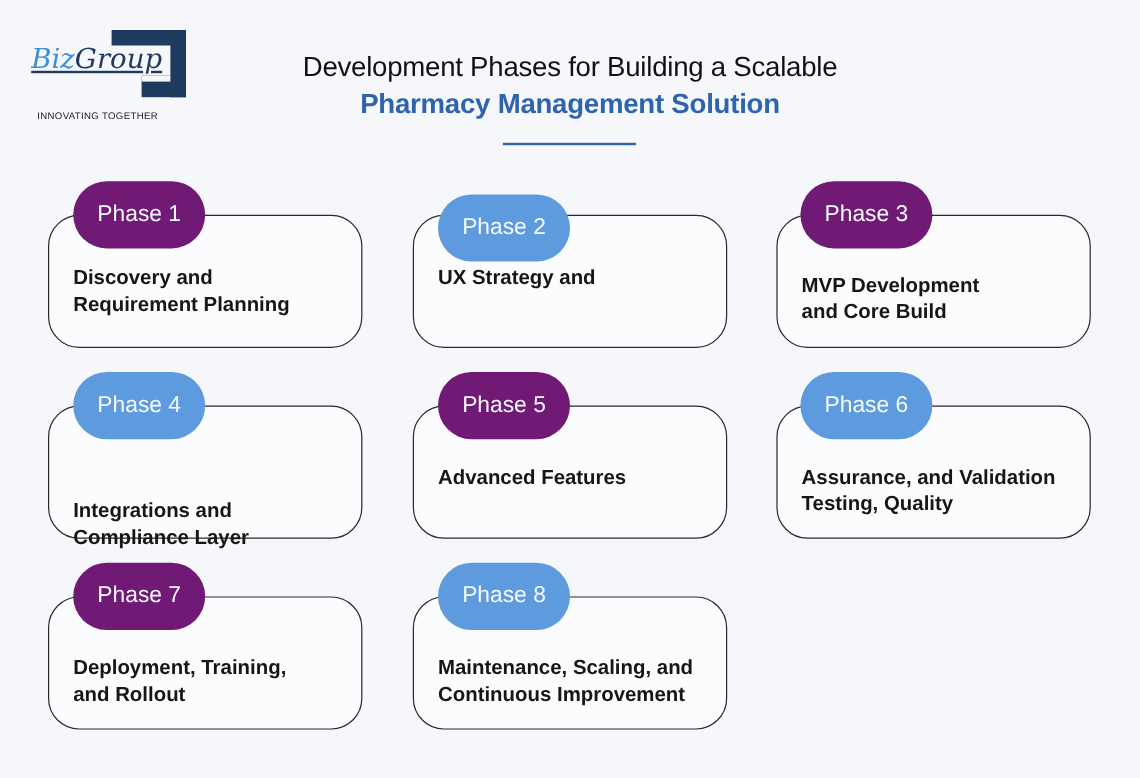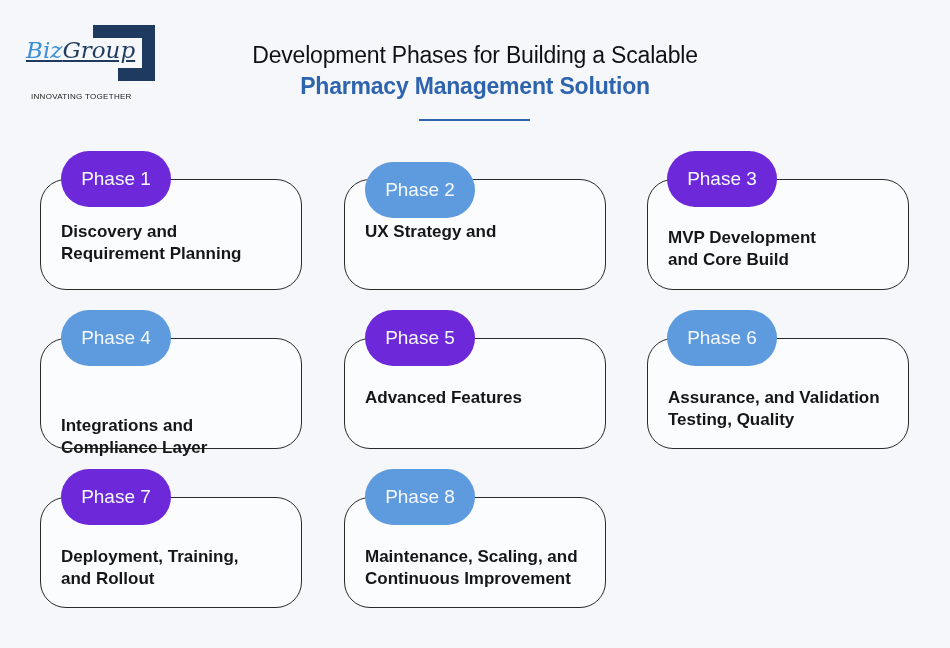--- a/index.html
+++ b/index.html
@@ -44,21 +44,21 @@
     background:#fbfcfe; box-sizing:border-box;
   }
   .card .text {
     position:absolute; left:20px; right:12px;
     font-size:17px; font-weight:bold; color:#161616; line-height:22px;
   }
   .pill {
     position:absolute; width:110px; height:56px; border-radius:28px;
     color:#f4f8ff; font-size:19px; display:flex; align-items:center; justify-content:center;
   }
-  .pill.dark { background:#6d28d9;text-align:center; }
+  .pill.dark { background:#701a75;text-align:center; }
   .pill.light { background:#5e9ade; }
 </style>
 </head>
 <body>
 
 <div class="logo">
   <svg width="140" height="62">
     <path d="M71 2 H133 V58 H120 V15 H71 Z" fill="#1f3a5f"></path>
     <path d="M108 58 H133 V58 Z" fill="#1f3a5f"></path>
     <rect x="96" y="40" width="37" height="18" fill="#1f3a5f"></rect>

